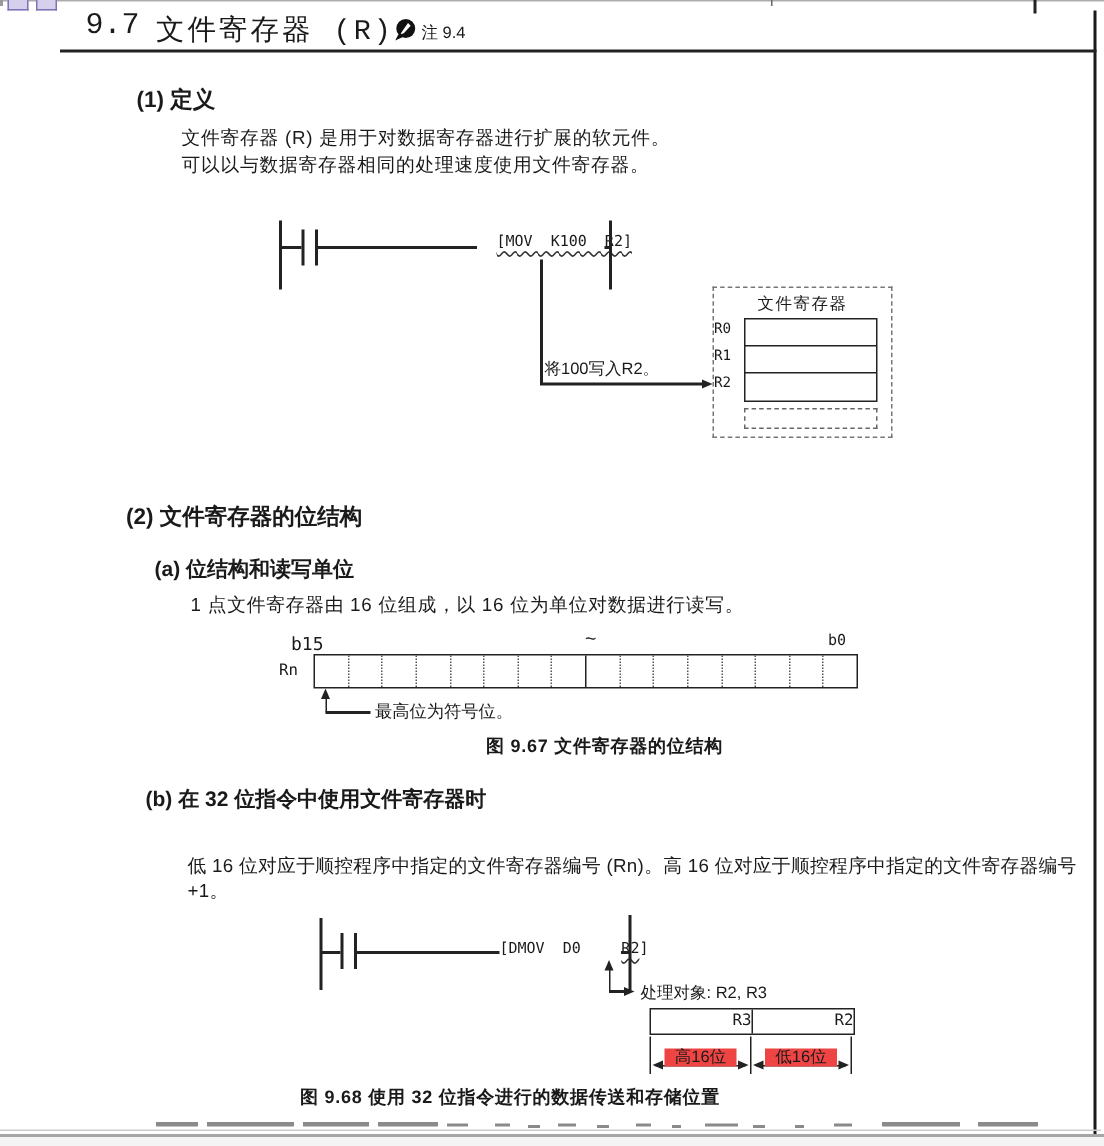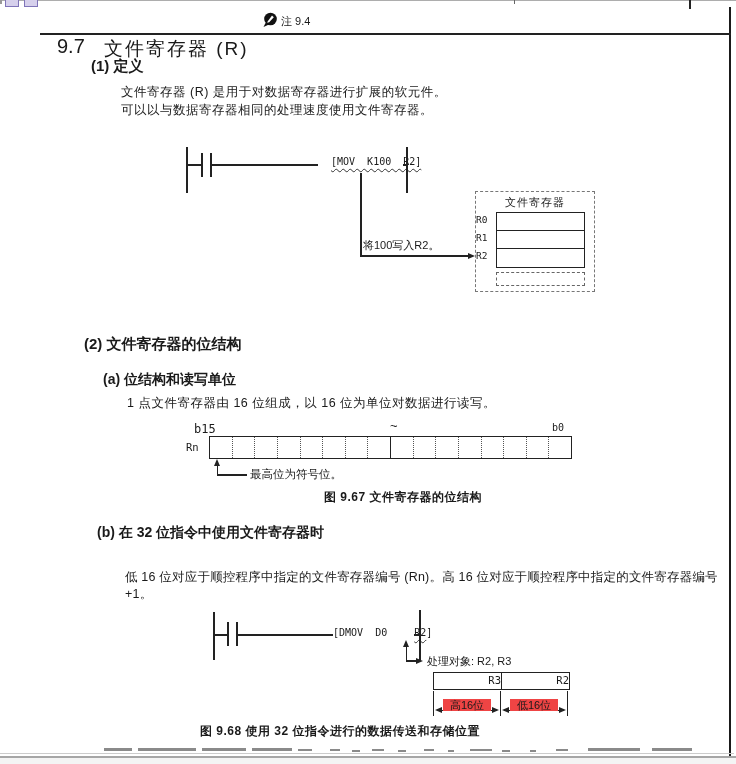--- a/index.html
+++ b/index.html
@@ -4,21 +4,21 @@
 <style>
   html,body { margin:0; padding:0; background:#ffffff; }
   .page {
     position:relative; width:736px; height:764px; overflow:hidden;
     background:#ffffff; color:#1a1a1a;
     font-family:"Liberation Sans","DejaVu Sans",sans-serif;
   }
   .abs { position:absolute; }
   .ln  { position:absolute; background:#222; }
   .mono { font-family:"DejaVu Sans Mono",monospace; white-space:pre; }
-  .serif { font-family:Liberation Sans, sans-serif;margin-top:29px; }
+  .serif { font-family:Liberation Mono, monospace; }
   .bold { font-weight:bold; }
   .wavy {
     text-decoration-line:underline; text-decoration-style:wavy;
     text-decoration-color:#333; text-decoration-thickness:1px;
     text-underline-offset:3px;
     margin-left:15px;
   }
   .caption { position:absolute; width:300px; text-align:center;
     font-weight:bold; font-size:12px; letter-spacing:0.5px; }
   .arr-r { position:absolute; width:0; height:0;

